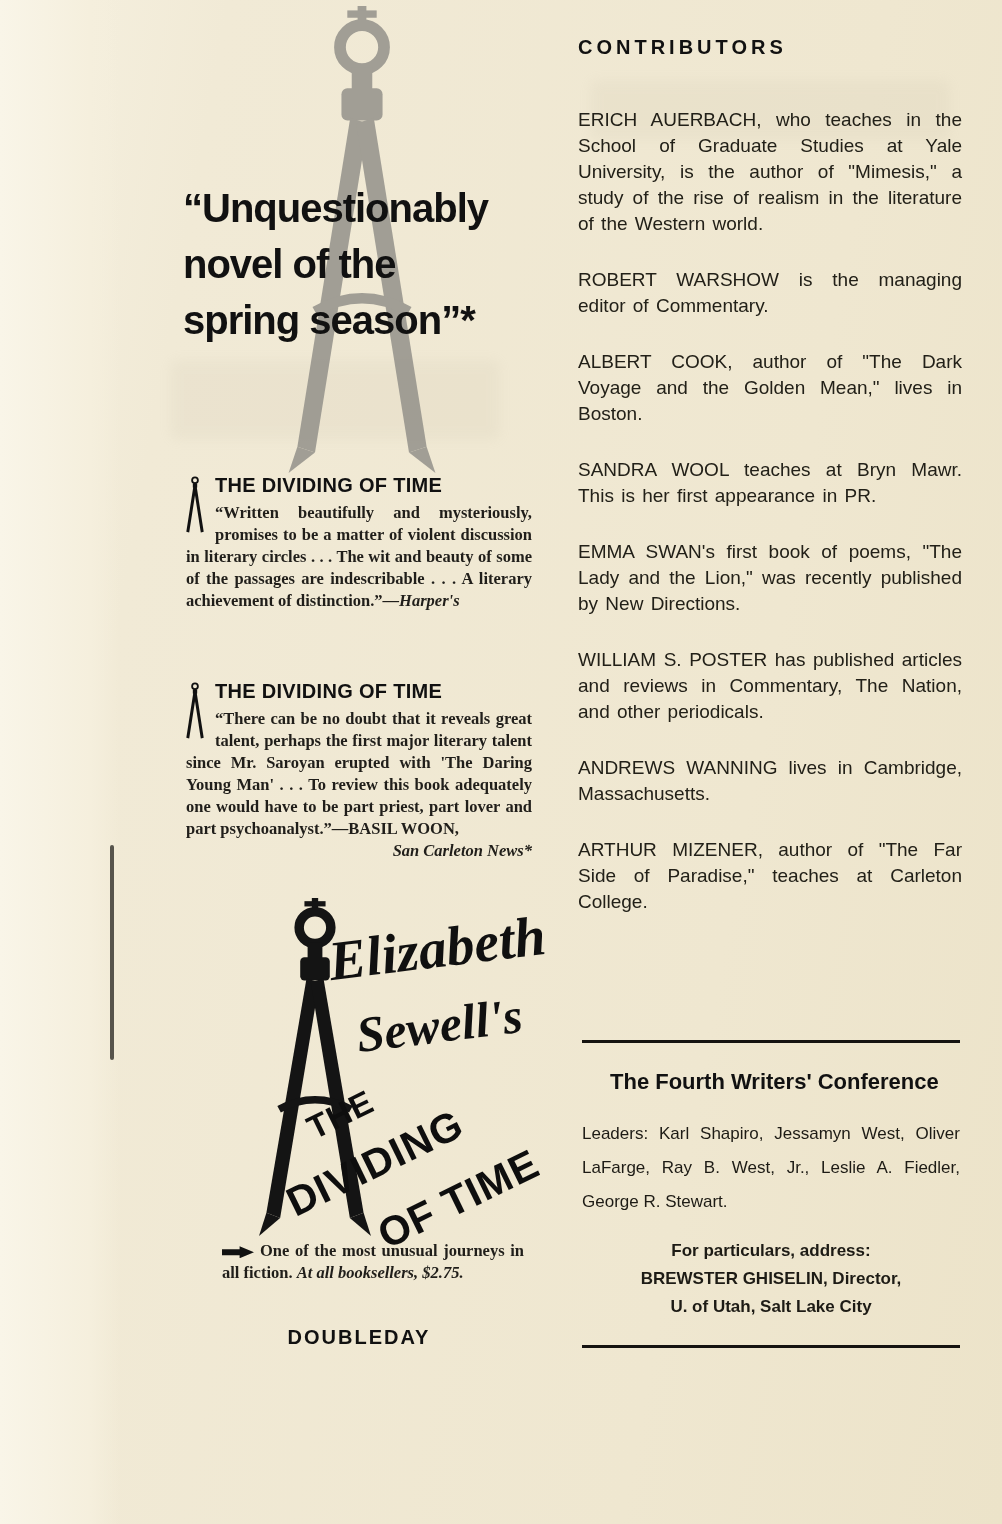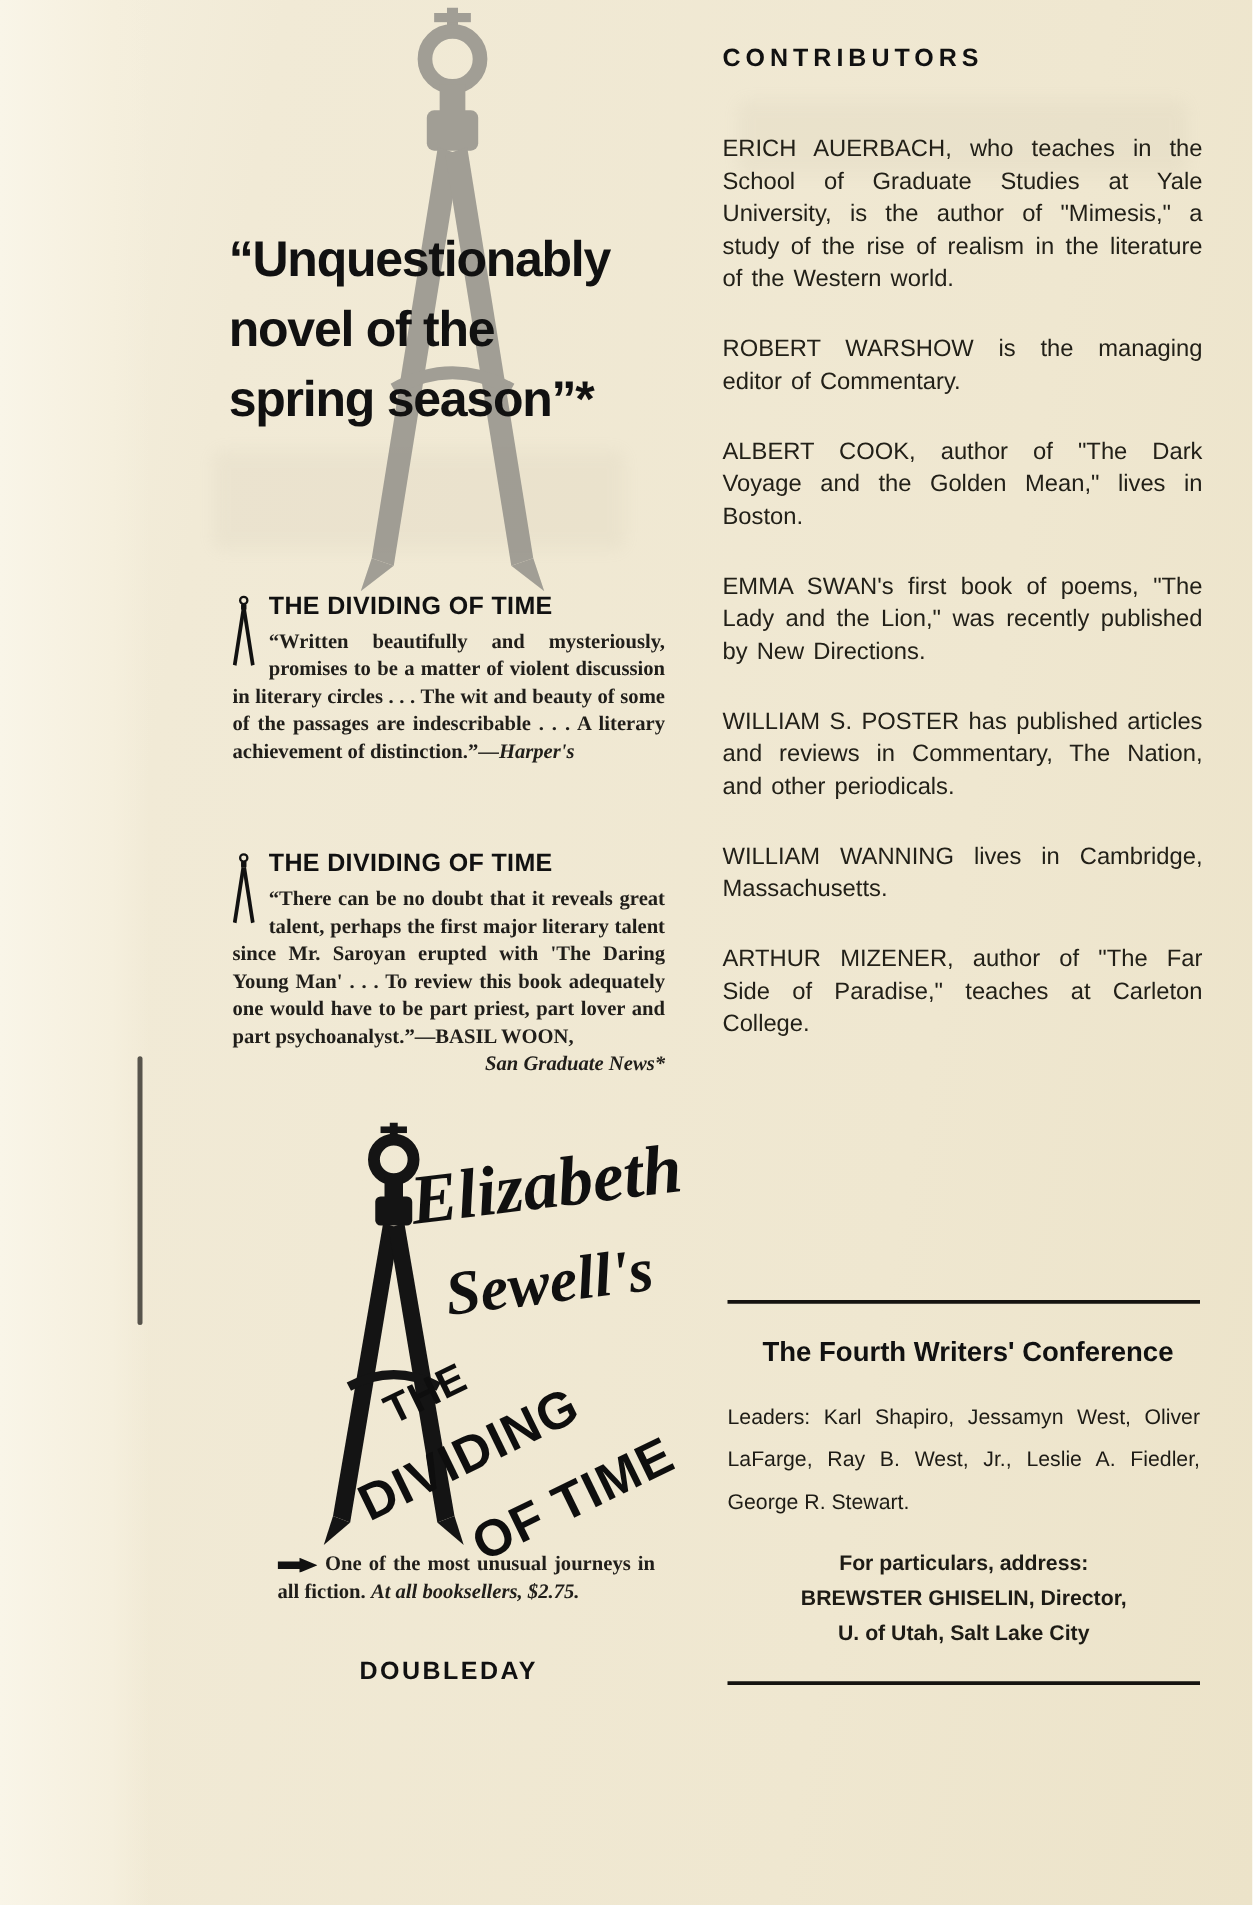--- a/index.html
+++ b/index.html
@@ -122,21 +122,21 @@
   <div class="quote q2">
     <span class="glyph">
       <svg class="compass" viewBox="0 0 120 320" fill="currentColor">
         <circle cx="60" cy="24" r="16" fill="none" stroke="currentColor" stroke-width="10"></circle>
         <rect x="48" y="40" width="24" height="26" rx="4"></rect>
         <polygon points="50,64 12,308 28,312 66,68"></polygon>
         <polygon points="70,64 108,308 92,312 54,68"></polygon>
       </svg>
     </span>
     <h3>THE DIVIDING OF TIME</h3>
-    <p><span>“There can be no doubt that it reveals great talent, perhaps the first major literary talent since Mr. Saroyan erupted with 'The Daring Young Man' . . . To review this book adequately one would have to be part priest, part lover and part psychoanalyst.”—</span><span>BASIL WOON,</span><span class="attr-line">San Graduate News*</span></p>
+    <p><span>“There can be no doubt that it reveals great talent, perhaps the first major literary talent since Mr. Saroyan erupted with 'The Daring Young Man' . . . To review this book adequately one would have to be part priest, part lover and part psychoanalyst.”—</span><span>BASIL WOON,</span><span class="attr-line">San Carleton News*</span></p>
   </div>
 
   <div class="ad-compass-bottom">
     <svg class="compass" viewBox="0 0 120 320" fill="currentColor">
       <rect x="57" y="0" width="6" height="12"></rect>
       <rect x="50" y="3" width="20" height="5"></rect>
       <circle cx="60" cy="28" r="15" fill="none" stroke="currentColor" stroke-width="9"></circle>
       <rect x="53" y="42" width="14" height="16"></rect>
       <rect x="46" y="56" width="28" height="22" rx="4"></rect>
       <polygon points="52,76 14,298 27,303 64,80"></polygon>
@@ -158,23 +158,24 @@
     <span class="arrow"></span><span>One of the most unusual journeys in all fiction. </span><span class="it">At all booksellers, $2.75.</span>
   </div>
 
   <div class="publisher">DOUBLEDAY</div>
 
   <div class="contrib-col">
     <h2>CONTRIBUTORS</h2>
     <p>ERICH AUERBACH, who teaches in the School of Graduate Studies at Yale University, is the author of "Mimesis," a study of the rise of realism in the literature of the Western world.</p>
     <p>ROBERT WARSHOW is the managing editor of Commentary.</p>
     <p>ALBERT COOK, author of "The Dark Voyage and the Golden Mean," lives in Boston.</p>
+    <p>SANDRA WOOL teaches at Bryn Mawr. This is her first appearance in PR.</p>
     <p>EMMA SWAN's first book of poems, "The Lady and the Lion," was recently published by New Directions.</p>
     <p>WILLIAM S. POSTER has published articles and reviews in Commentary, The Nation, and other periodicals.</p>
-    <p>WILLIAM WANNING lives in Cambridge, Massachusetts.</p>
+    <p>ANDREWS WANNING lives in Cambridge, Massachusetts.</p>
     <p>ARTHUR MIZENER, author of "The Far Side of Paradise," teaches at Carleton College.</p>
   </div>
 
   <div class="conference">
     <div class="rule"></div>
     <div class="conf-title">
       <span>The Fourth Writers' Conference</span>
     </div>
     <p class="conf-leaders">Leaders: Karl Shapiro, Jessamyn West, Oliver LaFarge, Ray B. West, Jr., Leslie A. Fiedler, George R. Stewart.</p>
     <div class="conf-addr">

